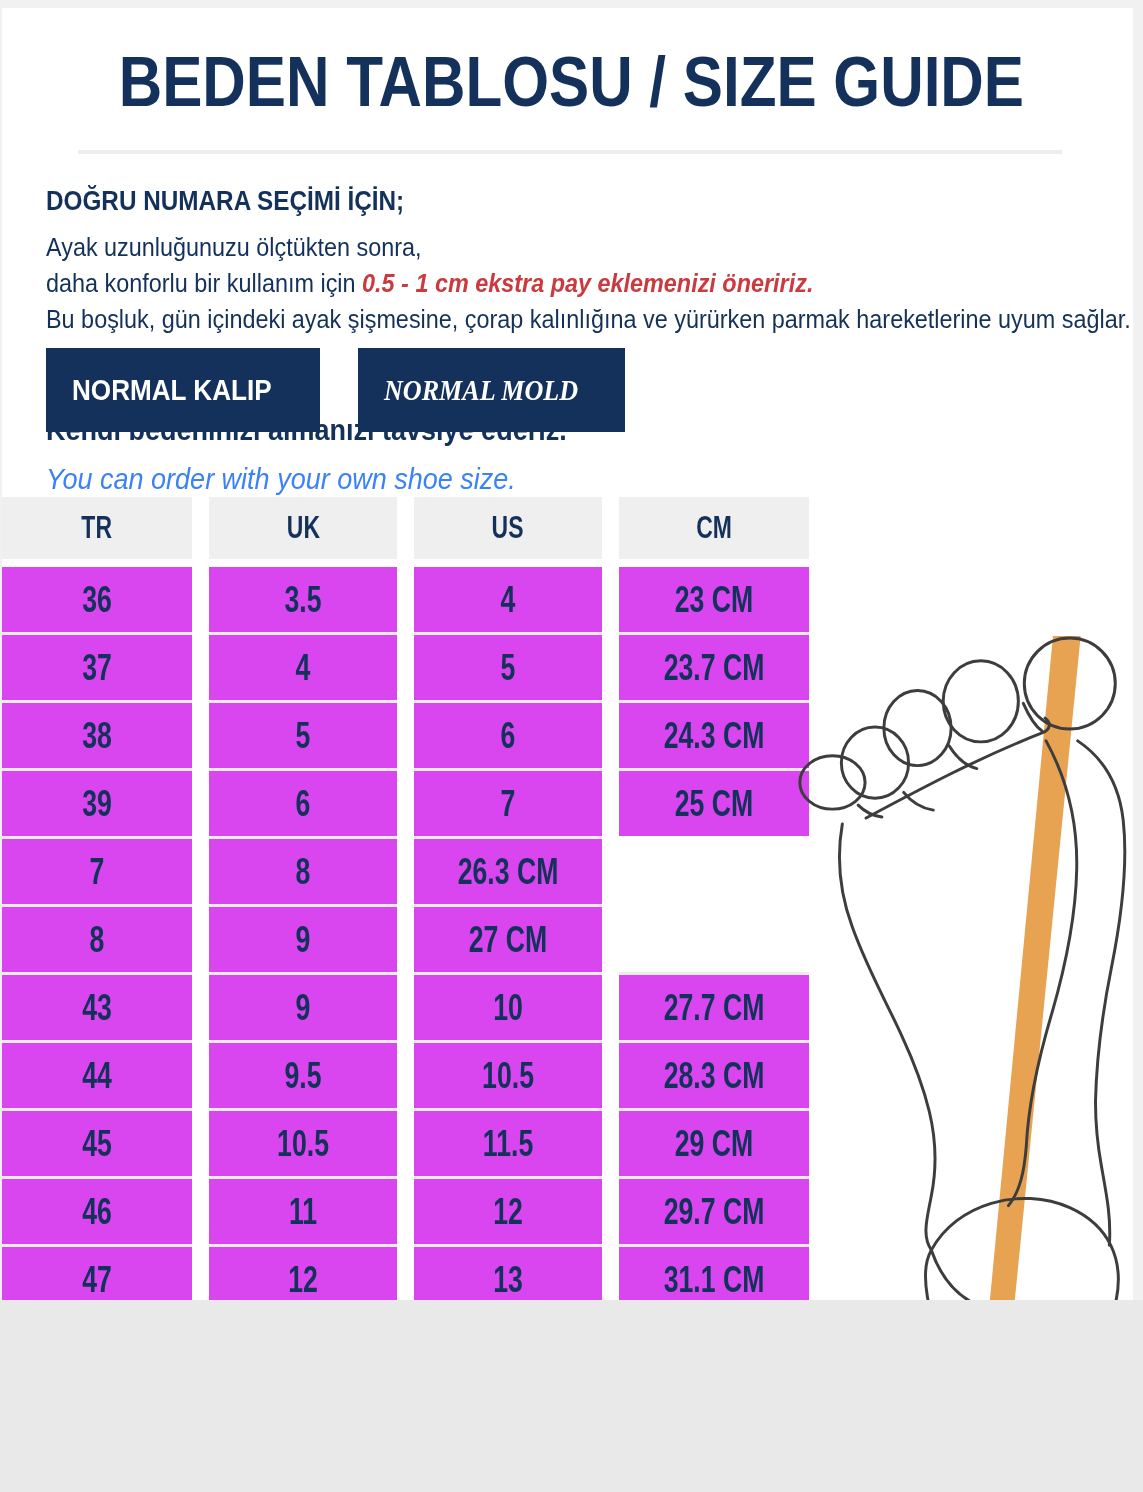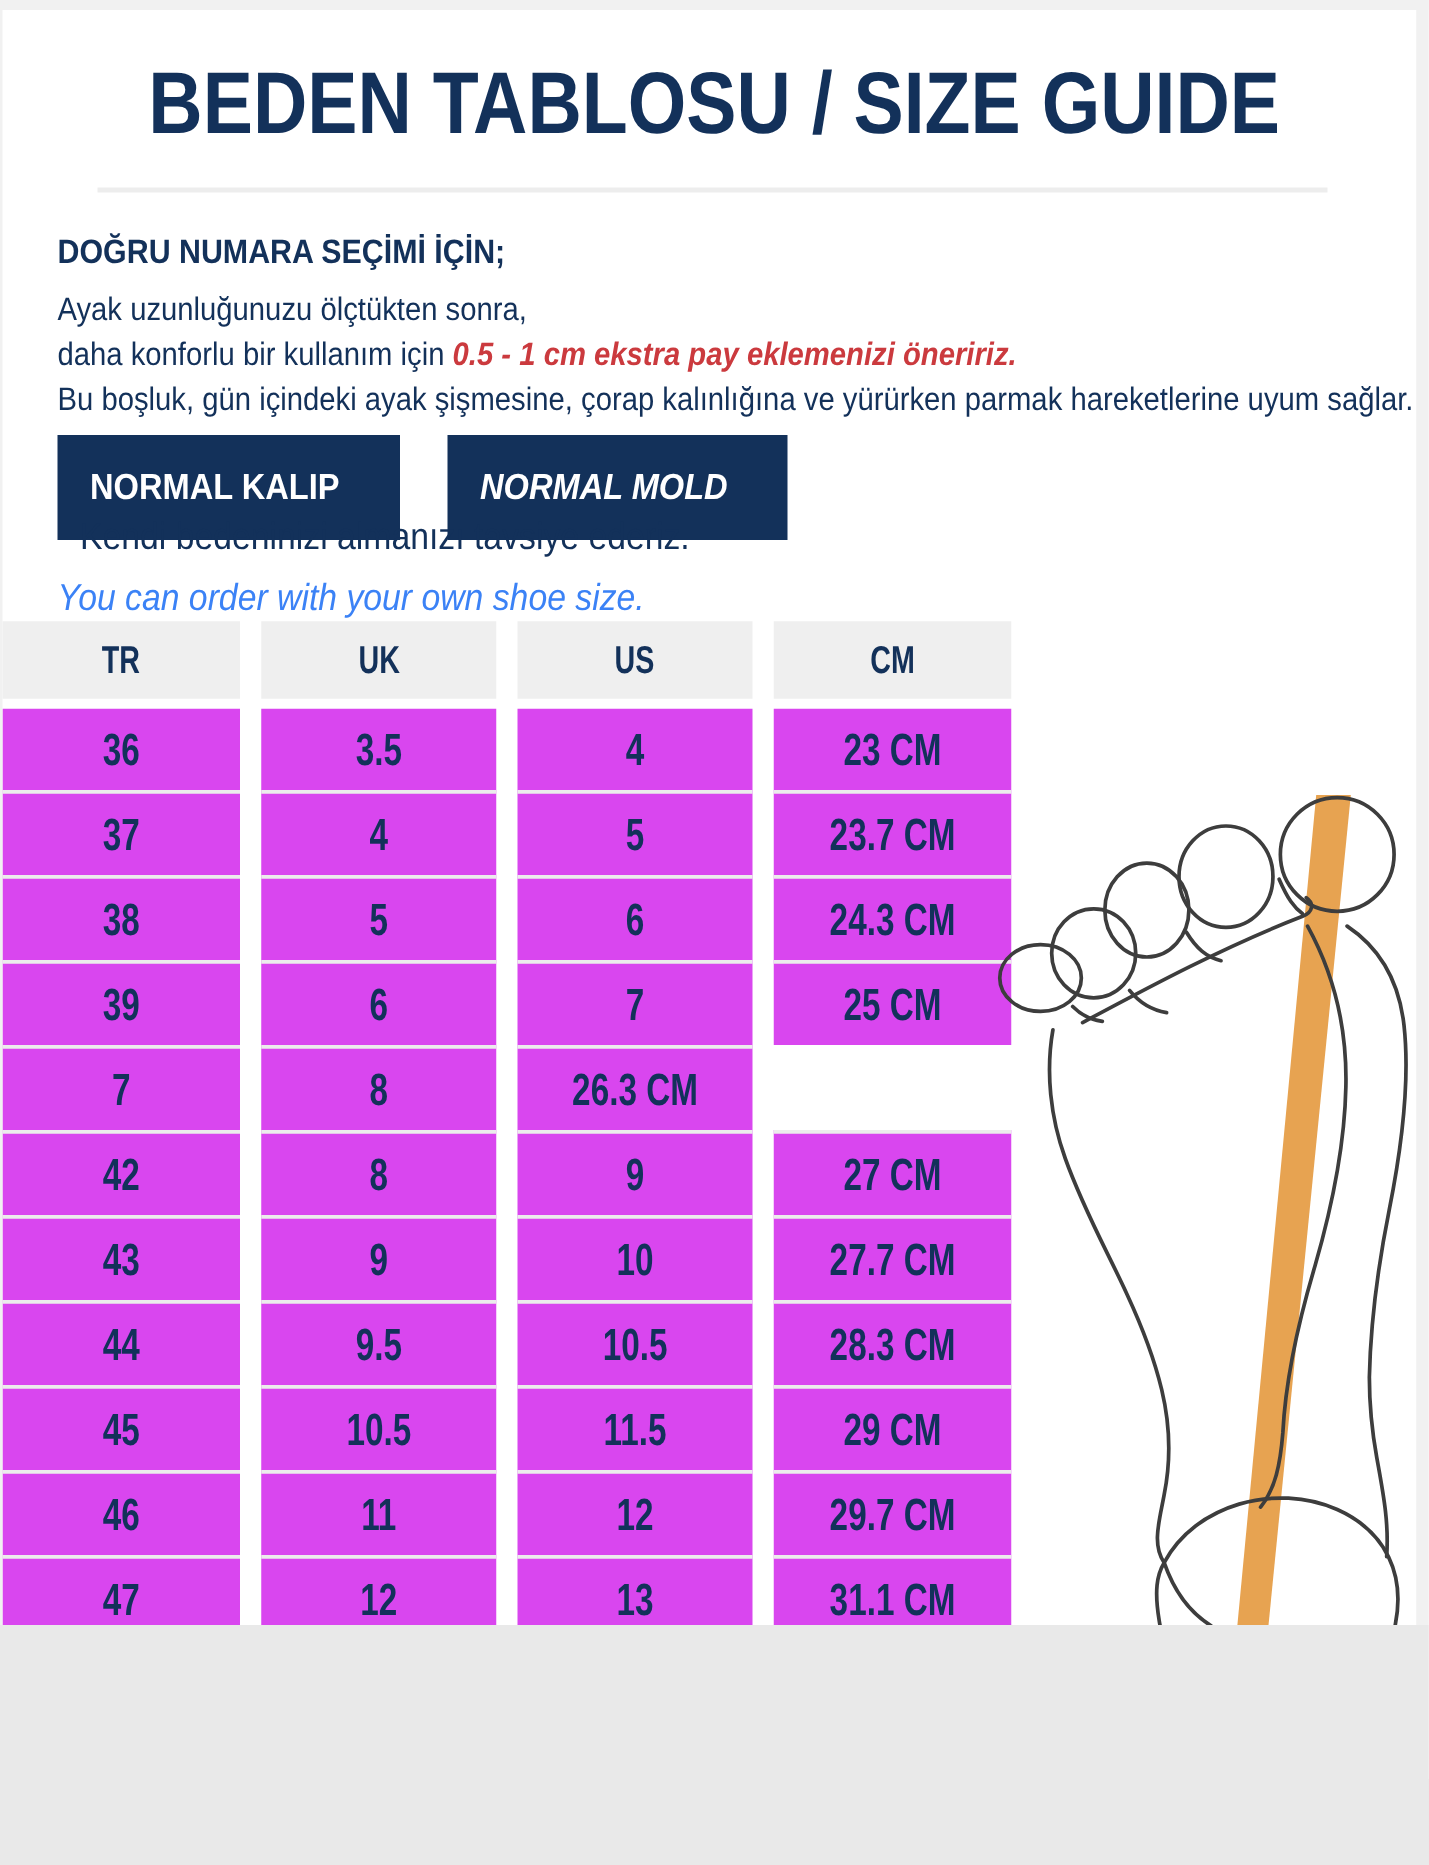--- a/index.html
+++ b/index.html
@@ -41,23 +41,23 @@
   .intro-heading{font-size:27px;font-weight:bold;margin-bottom:12px;}
   .intro-line{font-size:26px;line-height:36px;}
   .red-em{color:#CB3A3E;font-weight:bold;font-style:italic;}
 
   .badges{position:absolute;left:46px;top:348px;display:flex;gap:38px;}
   .badge{
     height:52px;background:#13315A;color:#ffffff;
     display:flex;align-items:center;justify-content:center;
     padding:16px 26px;font-size:29px;font-weight:bold;white-space:nowrap;
   }
-  .badge.italic{font-style:italic;}
-
-  .note-tr{position:absolute;left:64px;top:413px;font-size:30px;color:#13315A;}
+  .badge.italic{font-style:italic;font-family:Liberation Serif, serif;}
+
+  .note-tr{position:absolute;left:46px;top:413px;font-size:30px;color:#13315A;font-weight:bold;}
   .note-en{position:absolute;left:46px;top:462px;font-size:30px;color:#3b82f6;font-style:italic;}
 
   .size-table{
     position:absolute;left:2px;top:497px;width:778px;
   }
   .thead,.trow{
     display:grid;
     grid-template-columns:190px 188px 188px 190px;
     column-gap:17px;
   }
@@ -203,23 +203,20 @@
           </div>
           <div class="tcell">
             <span class="cx75">8</span>
           </div>
           <div class="tcell">
             <span class="cx75">26.3 CM</span>
           </div>
         </div>
         <div class="trow">
           <div class="tcell">
-            <span class="cx75">42</span>
-          </div>
-          <div class="tcell">
             <span class="cx75">8</span>
           </div>
           <div class="tcell">
             <span class="cx75">9</span>
           </div>
           <div class="tcell">
             <span class="cx75">27 CM</span>
           </div>
         </div>
         <div class="trow">

